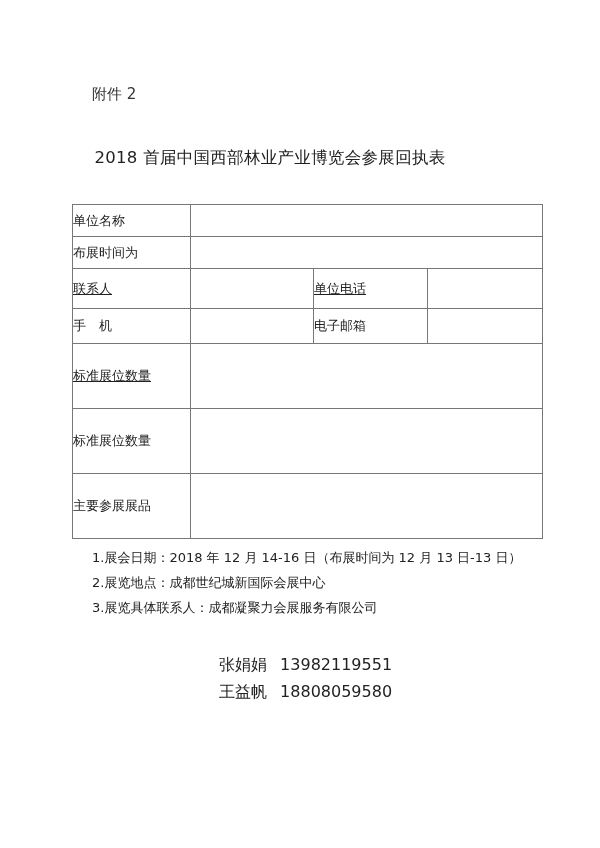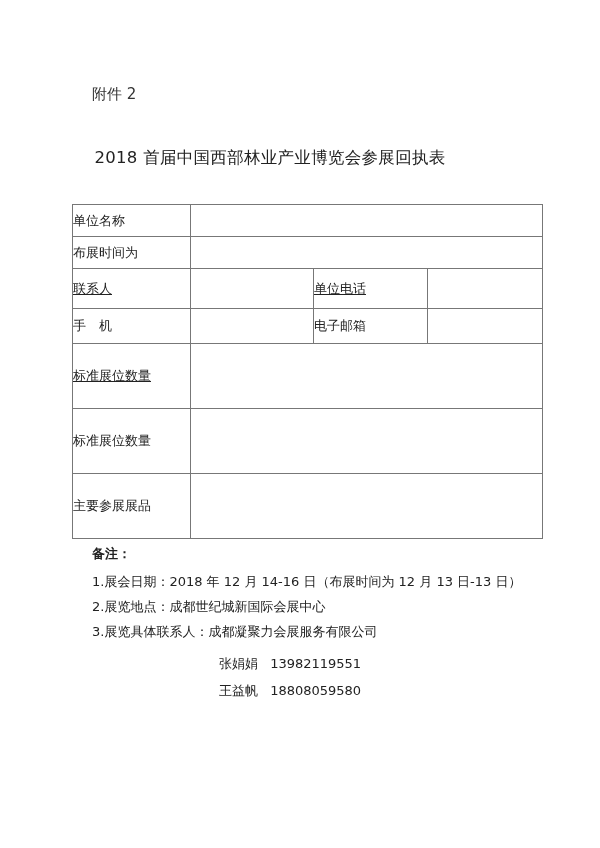--- a/index.html
+++ b/index.html
@@ -63,21 +63,21 @@
       left: 92px;
       top: 545px;
       font-size: 13px;
       color: #222;
     }
     .notes .head { font-weight: bold; margin-bottom: 6px; height: 18px; }
     .notes .line { height: 25px; line-height: 25px; }
     .contact {
       position: absolute;
       left: 219px;
-      font-size: 13px;
+      font-size: 16px;
       color: #222;
     }
     .contact .name { margin-right: 8px; }
     .c1 { top: 655px; }
     .c2 { top: 682px; }
   </style>
 </head>
 <body>
 
 <div class="attachment">附件 2</div>
@@ -120,21 +120,20 @@
     <td colspan="3" class="field"></td>
   </tr>
   <tr class="r7">
     <td>主要参展展品</td>
     <td colspan="3" class="field"></td>
   </tr>
 </tbody>
   </table>
 
 <div class="notes">
-  <div class="head">备注：</div>
   <div class="line">1.展会日期：2018 年 12 月 14-16 日（布展时间为 12 月 13 日-13 日）</div>
   <div class="line">2.展览地点：成都世纪城新国际会展中心</div>
   <div class="line">3.展览具体联系人：成都凝聚力会展服务有限公司</div>
 </div>
 
 <div class="contact c1">
   <span class="name">张娟娟</span>
   <span>13982119551</span>
 </div>
 <div class="contact c2">

